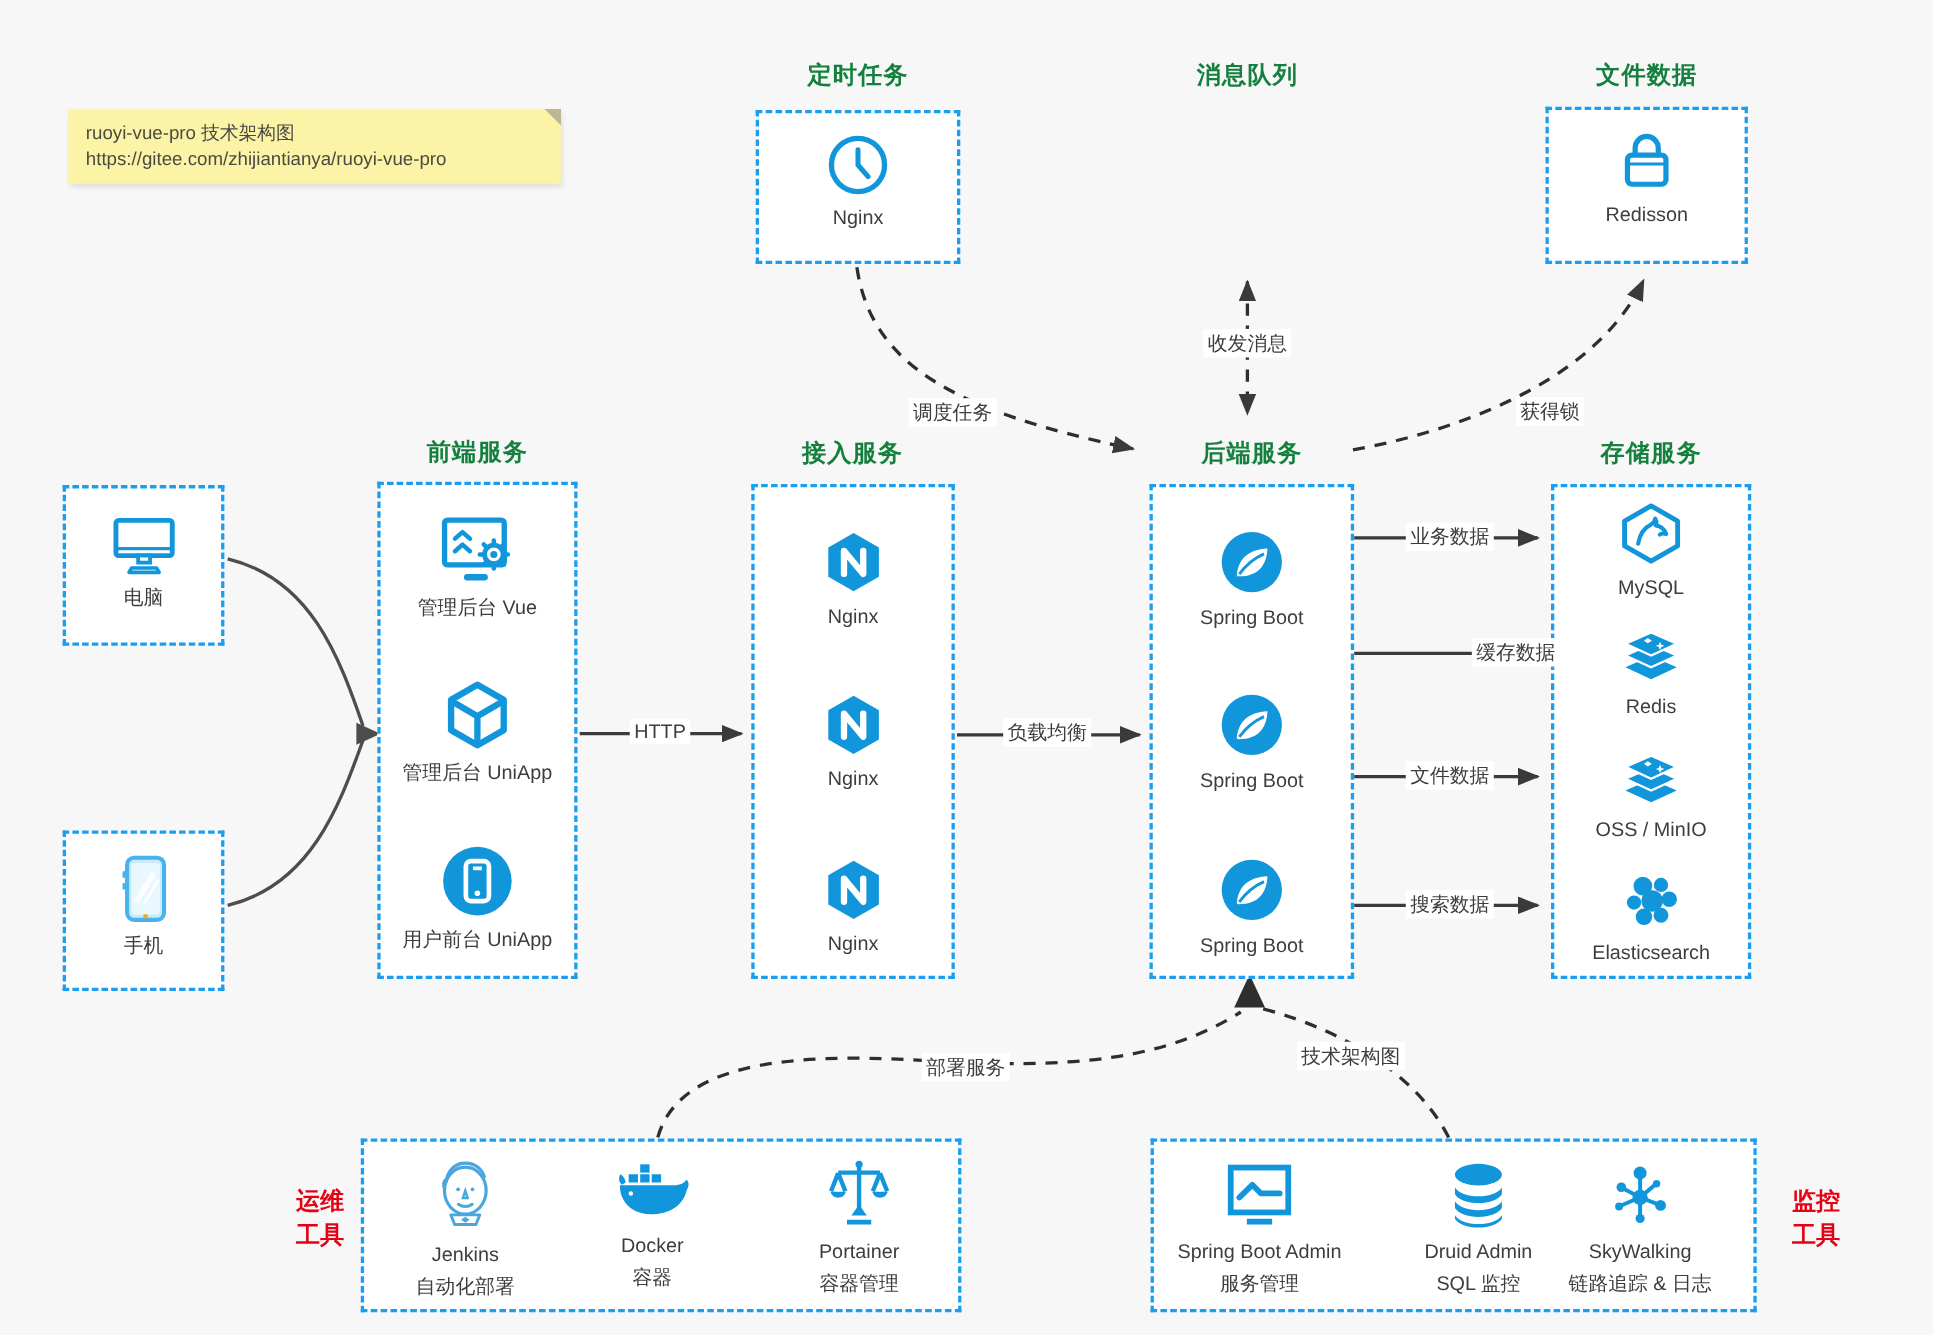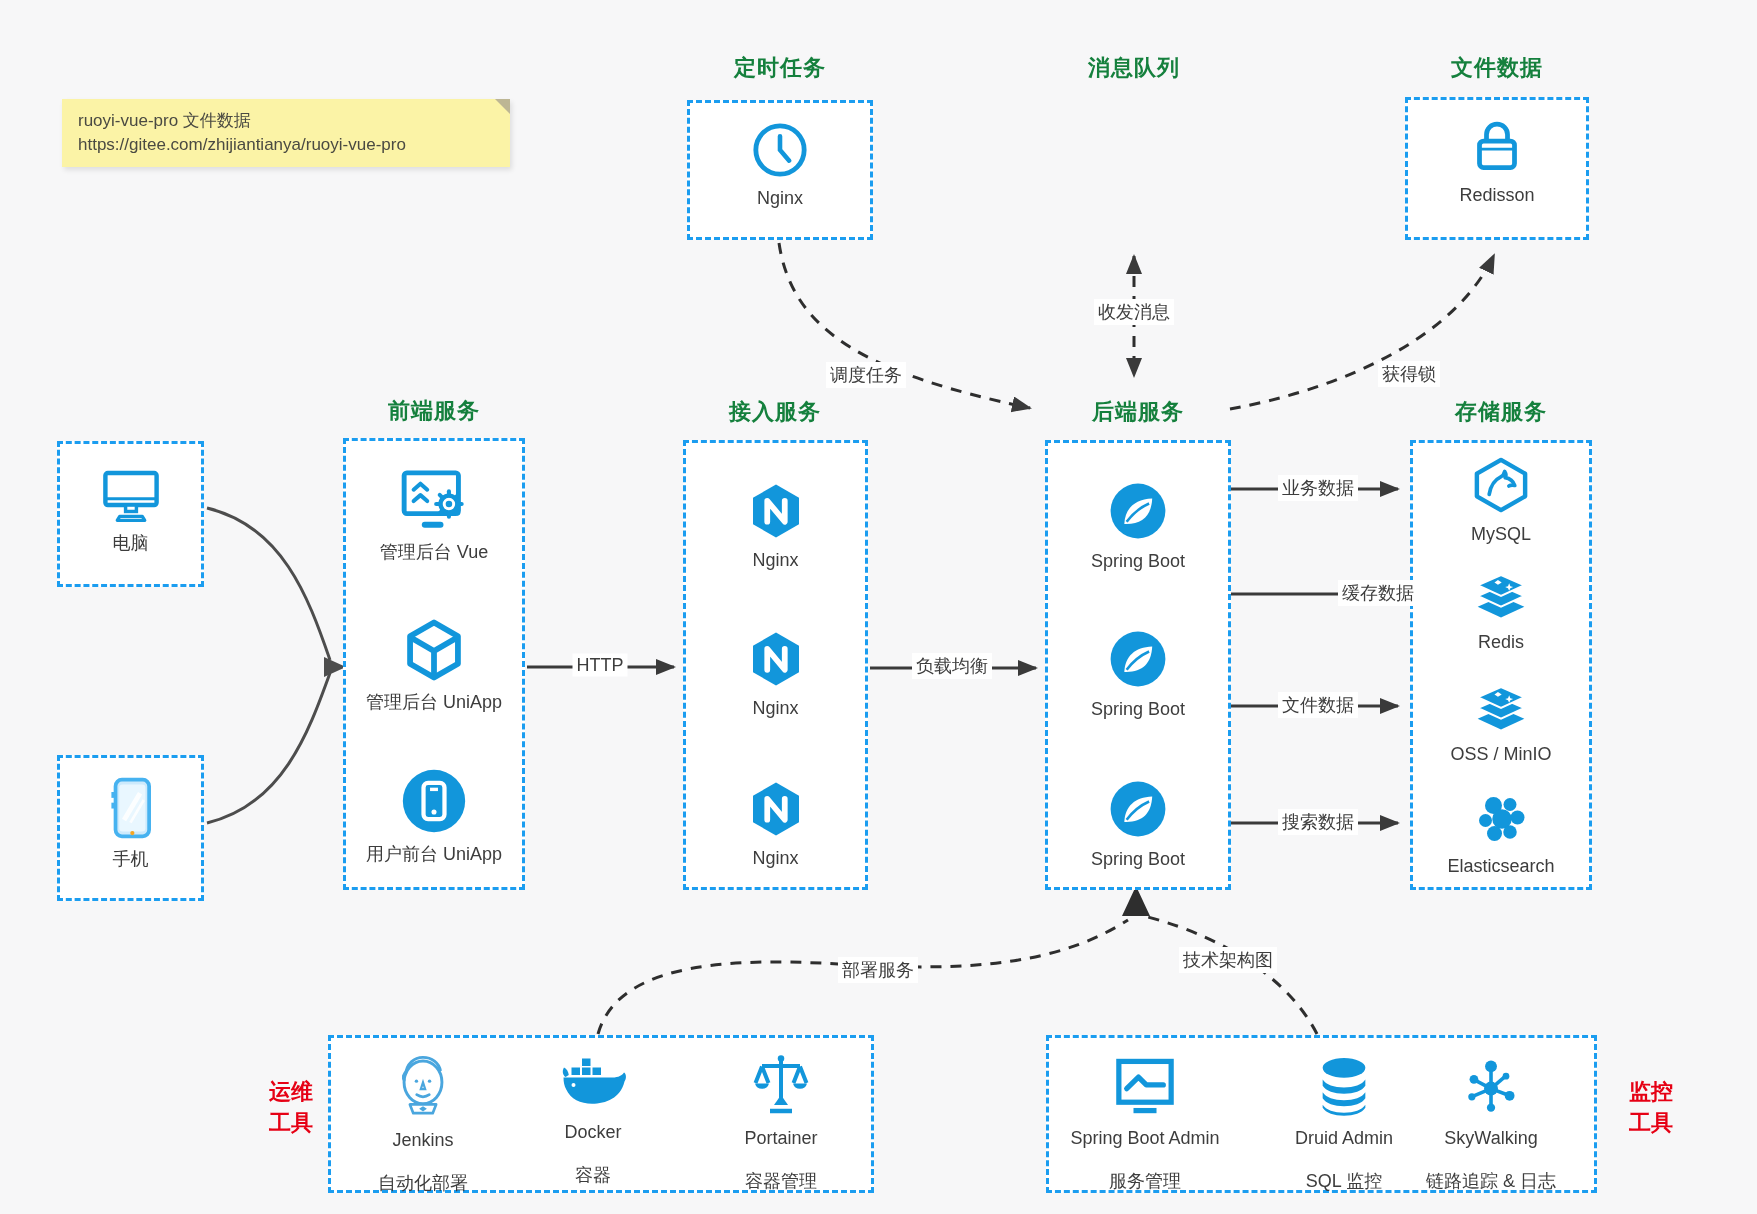--- a/index.html
+++ b/index.html
@@ -16,21 +16,21 @@
               text-align:center;line-height:31px;width:90px;}
   .edge-label{position:absolute;z-index:3;transform:translate(-50%,-50%);font-size:18px;color:#3d3d3d;
               background:#fff;padding:1px 4px;white-space:nowrap;}
   .note{position:absolute;z-index:3;left:62px;top:99px;width:448px;height:68px;background:#fbf3a6;
         box-shadow:2px 3px 5px rgba(0,0,0,.10);padding:10px 16px;box-sizing:border-box;
         font-size:17px;line-height:24px;color:#4a4a42;}
   .note::after{content:"";position:absolute;top:0;right:0;width:0;height:0;
                border-top:15px solid #bdb694;border-left:15px solid transparent;}
   .ops-item{width:176px;}
   .mon-item{width:204px;}
-  .ops-item .label,.mon-item .label{margin-top:16px;line-height:27px;}
+  .ops-item .label,.mon-item .label{margin-top:2px;line-height:27px;}
   .ops-item .label.first,.mon-item .label.first{margin-top:7px;}
 </style>
 </head>
 <body>
 
 <div class="canvas">
 
   <svg class="wires" width="1757" height="1214" viewBox="0 0 1757 1214">
     <defs>
       <marker id="ah" markerUnits="userSpaceOnUse" markerWidth="22" markerHeight="18" refX="18" refY="8" orient="auto-start-reverse">
@@ -57,21 +57,21 @@
       <path d="M779 243 C 792 332, 868 374, 1030 408" marker-end="url(#ah)"></path>
       <path d="M1134 256 V 376" marker-start="url(#ah)" marker-end="url(#ah)"></path>
       <path d="M1230 409 C 1330 391, 1452 344, 1494 255" marker-end="url(#ah)"></path>
       <path d="M598 1034 C 616 970, 706 956, 838 964 C 980 973, 1062 962, 1128 920"></path>
       <path d="M1317 1034 C 1292 985, 1234 940, 1148 917"></path>
     </g>
     <polygon points="1136,886 1122,916 1150,916" fill="#2e2e2e"></polygon>
   </svg>
 
   <div class="note">
-    <div>ruoyi-vue-pro 文件数据</div>
+    <div>ruoyi-vue-pro 技术架构图</div>
     <div>https://gitee.com/zhijiantianya/ruoyi-vue-pro</div>
   </div>
 
   <div class="col-title" style="left:780px;top:68px">定时任务</div>
   <div class="col-title" style="left:1134px;top:68px">消息队列</div>
   <div class="col-title" style="left:1497px;top:68px">文件数据</div>
   <div class="col-title" style="left:434px;top:411px">前端服务</div>
   <div class="col-title" style="left:775px;top:412px">接入服务</div>
   <div class="col-title" style="left:1138px;top:412px">后端服务</div>
   <div class="col-title" style="left:1501px;top:412px">存储服务</div>

